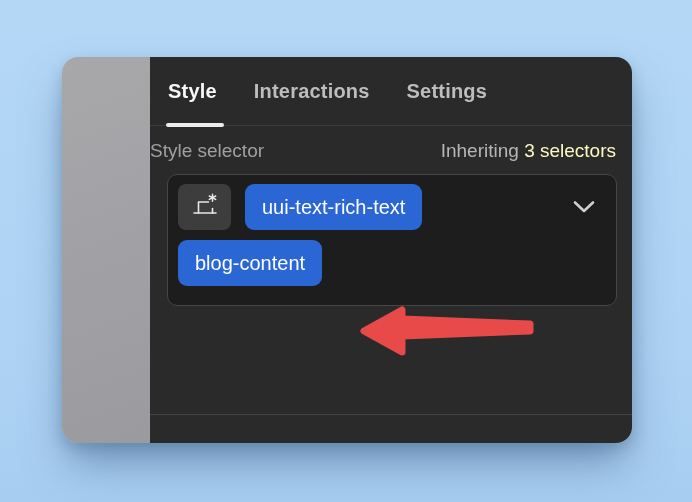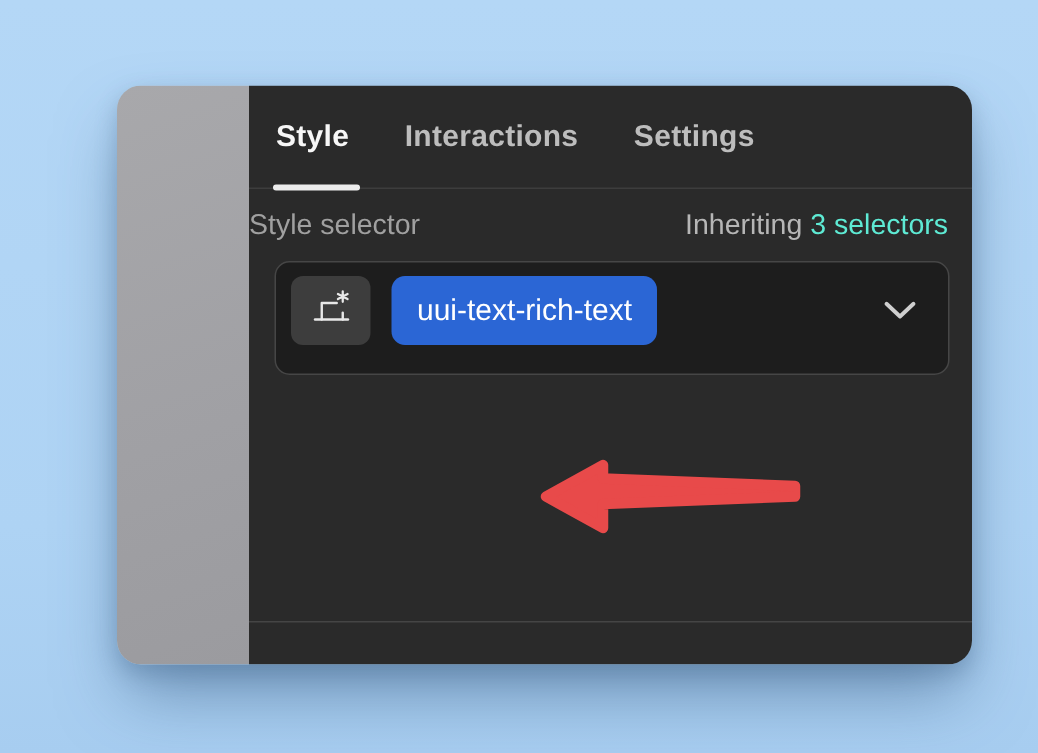--- a/index.html
+++ b/index.html
@@ -9,21 +9,21 @@
   .stage {
     position: relative;
     width: 692px;
     height: 502px;
     background: linear-gradient(180deg, #b4d7f6 0%, #aed3f4 70%, #a7cdf0 100%);
     overflow: hidden;
   }
 
   .card {
     position: absolute;
-    left: 78px;
+    left: 62px;
     top: 57px;
     width: 570px;
     height: 386px;
     border-radius: 16px;
     overflow: hidden;
     display: flex;
     box-shadow: 0 24px 44px -6px rgba(58, 92, 132, 0.55),
                 0 6px 14px rgba(58, 92, 132, 0.28);
   }
 
@@ -72,21 +72,21 @@
   
   .selector-header {
     display: flex;
     justify-content: space-between;
     align-items: baseline;
     margin: 14px 16px 12px 0;
     font-size: 19px;
   }
   .selector-header .left-label { color: #a0a0a0; }
   .selector-header .right-label { color: #b6b6b6; }
-  .selector-header .right-label .orange { color: #5eead4; }
+  .selector-header .right-label .orange { color: #fef9c3; }
 
   
   .selector-box {
     position: relative;
     margin: 0 15px 0 17px;
     background: #1d1d1d;
     border: 1px solid #464646;
     border-radius: 10px;
     padding: 9px 10px;
   }
@@ -191,20 +191,23 @@
                 <path d="M7.5 21 V10 H17.5" stroke="#e8e8e8" stroke-width="1.6" stroke-linecap="round" stroke-linejoin="round"></path>
                 <path d="M21.5 21 V16.5" stroke="#e8e8e8" stroke-width="1.6" stroke-linecap="round"></path>
                 <path d="M21.5 2.2 V9.2 M18.3 4 L24.7 7.4 M24.7 4 L18.3 7.4" stroke="#e8e8e8" stroke-width="1.5" stroke-linecap="round"></path>
               </svg>
             </span>
           </div>
           <div class="pill">uui-text-rich-text</div>
         </div>
 
 
+        <div class="tag-row">
+          <div class="pill">blog-content</div>
+        </div>
 
         <div class="chevron">
           <svg width="22" height="14" viewBox="0 0 22 14" fill="none">
             <path d="M2 2.5 L11 11 L20 2.5" stroke="#cfcfcf" stroke-width="2.6" stroke-linecap="round" stroke-linejoin="round"></path>
           </svg>
         </div>
       </div>
 
 
       <div class="bottom-divider"></div>

